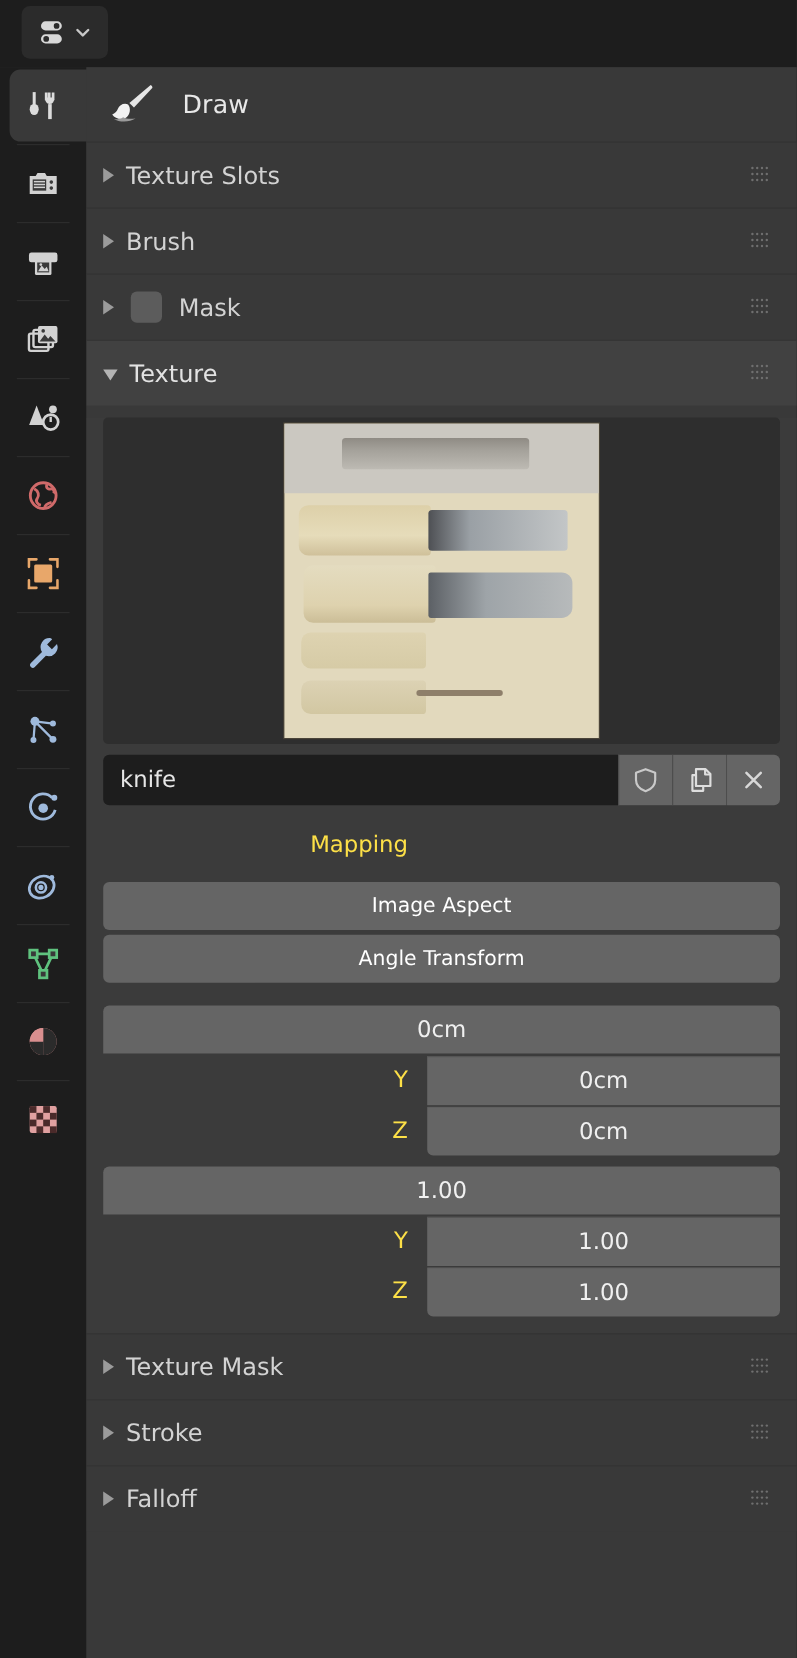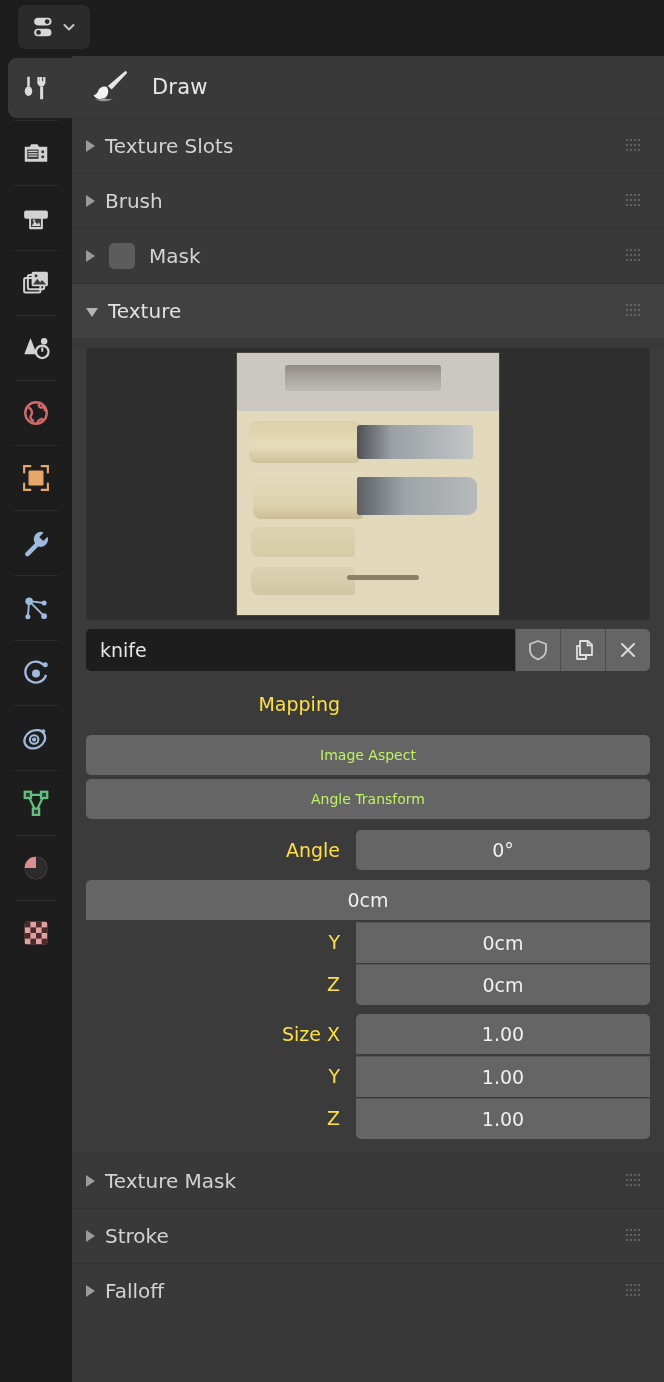--- a/index.html
+++ b/index.html
@@ -252,22 +252,22 @@
     width: 18px; height: 18px;
   }
   .wbtn {
     margin: 0 14px 4px 14px;
     height: 40px;
     background: #656565;
     border-radius: 5px;
     display: flex;
     align-items: center;
     justify-content: center;
-    font-size: 14px;
-    color: #bef264;
+    font-size: 17px;
+    color: #ffffff;
   }
   .numfield {
     flex: 1;
     height: 40px;
     background: #656565;
     display: flex;
     align-items: center;
     justify-content: center;
     font-size: 19px;
     color: #f0f0f0;
@@ -577,43 +577,38 @@
         <div class="plabel">Mapping</div>
       </div>
 
       <div style="height:10px"></div>
 
       <div class="wbtn">Image Aspect</div>
       <div class="wbtn">Angle Transform</div>
 
       <div style="height:6px"></div>
 
-      <div class="prow">
-        <div class="plabel">Angle</div>
-        <div class="numfield single">0°</div>
-      </div>
 
       <div style="height:8px"></div>
 
       <div class="prow stack">
         <div class="numfield first">0cm</div>
       </div>
       <div class="prow stack">
         <div class="plabel">Y</div>
         <div class="numfield mid">0cm</div>
       </div>
       <div class="prow stack">
         <div class="plabel">Z</div>
         <div class="numfield last">0cm</div>
       </div>
 
       <div style="height:8px"></div>
 
       <div class="prow stack">
-        <div class="plabel">Size X</div>
         <div class="numfield first">1.00</div>
       </div>
       <div class="prow stack">
         <div class="plabel">Y</div>
         <div class="numfield mid">1.00</div>
       </div>
       <div class="prow stack">
         <div class="plabel">Z</div>
         <div class="numfield last">1.00</div>
       </div>

